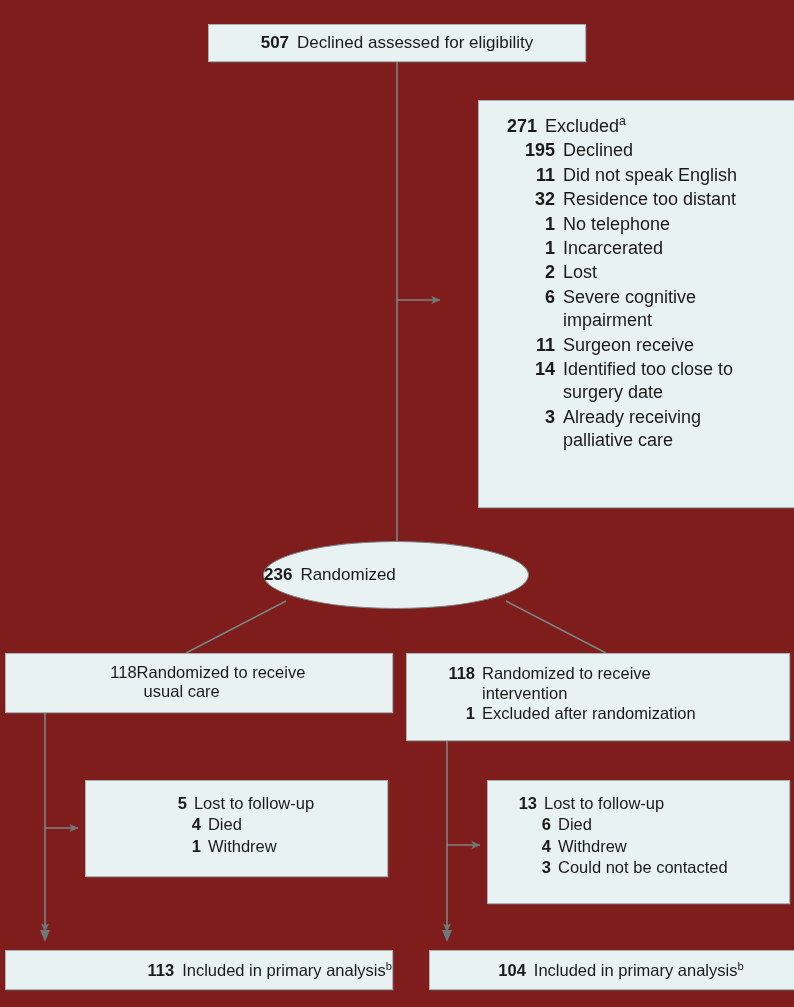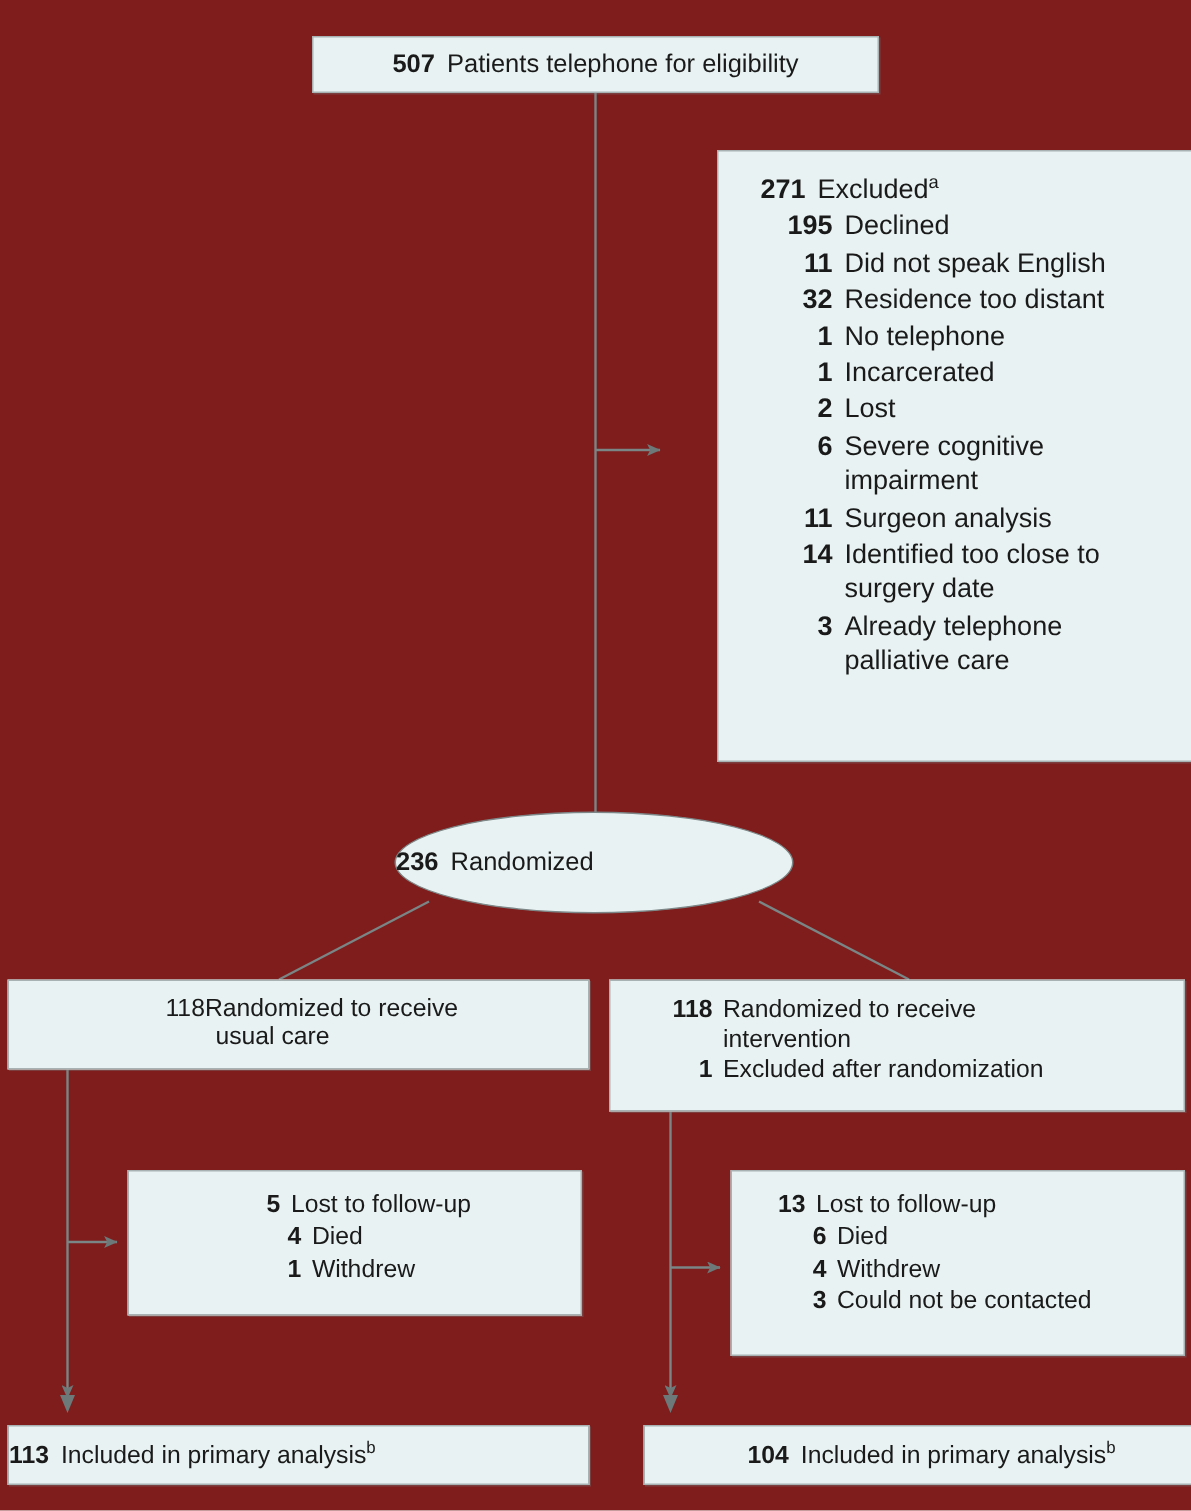--- a/index.html
+++ b/index.html
@@ -133,21 +133,21 @@
     left: 487px; top: 780px; width: 303px; height: 124px;
     font-size: 16.5px;
   }
   #box-loss-intervention .rowlist { padding: 12px 10px 10px 16px; }
   #box-loss-intervention .num { width: 33px; text-align: right; }
   #box-loss-intervention .sub .num { width: 47px; }
 
   
   #box-final-usual {
     left: 5px; top: 950px; width: 388px; height: 40px;
-    display: flex; align-items: center; justify-content: flex-start;
+    display: flex; align-items: center; justify-content: flex-end;
     font-size: 16.5px;
   }
   #box-final-intervention {
     left: 429px; top: 950px; width: 384px; height: 40px;
     display: flex; align-items: center; justify-content: center;
     font-size: 16.5px;
   }
   .finalrow { display: flex; align-items: baseline; }
   .finalrow .num { font-weight: bold; }
   .finalrow .txt { margin-left: 8px; }
@@ -186,21 +186,21 @@
     </g>
     <g>
       <path d="M40,930 L50,930 L45,942 Z" fill="#6d7878"></path>
       <path d="M442,930 L452,930 L447,942 Z" fill="#6d7878"></path>
     </g>
   </svg>
 
   <div class="node" id="box-eligibility">
     <span class="finalrow">
       <span class="num">507</span>
-      <span class="txt">Patients telephone for eligibility</span>
+      <span class="txt">Declined assessed for eligibility</span>
     </span>
   </div>
 
   <div class="node" id="box-excluded">
     <div class="rowlist">
       <div class="row">
         <span class="num">271</span>
         <span class="txt"><span>Excluded</span><sup>a</sup></span>
       </div>
       <div class="row sub">
@@ -226,29 +226,29 @@
       <div class="row sub">
         <span class="num">2</span>
         <span class="txt">Lost</span>
       </div>
       <div class="row sub wrap">
         <span class="num">6</span>
         <span class="txt" style="max-width:200px">Severe cognitive impairment</span>
       </div>
       <div class="row sub">
         <span class="num">11</span>
-        <span class="txt">Surgeon analysis</span>
+        <span class="txt">Surgeon receive</span>
       </div>
       <div class="row sub wrap">
         <span class="num">14</span>
         <span class="txt" style="max-width:222px">Identified too close to surgery date</span>
       </div>
       <div class="row sub wrap">
         <span class="num">3</span>
-        <span class="txt" style="max-width:190px">Already telephone palliative care</span>
+        <span class="txt" style="max-width:190px">Already receiving palliative care</span>
       </div>
     </div>
   </div>
 
   <div class="ellipse" id="ellipse-randomized">
     <span class="finalrow">
       <span class="num">236</span>
       <span class="txt">Randomized</span>
     </span>
   </div>

